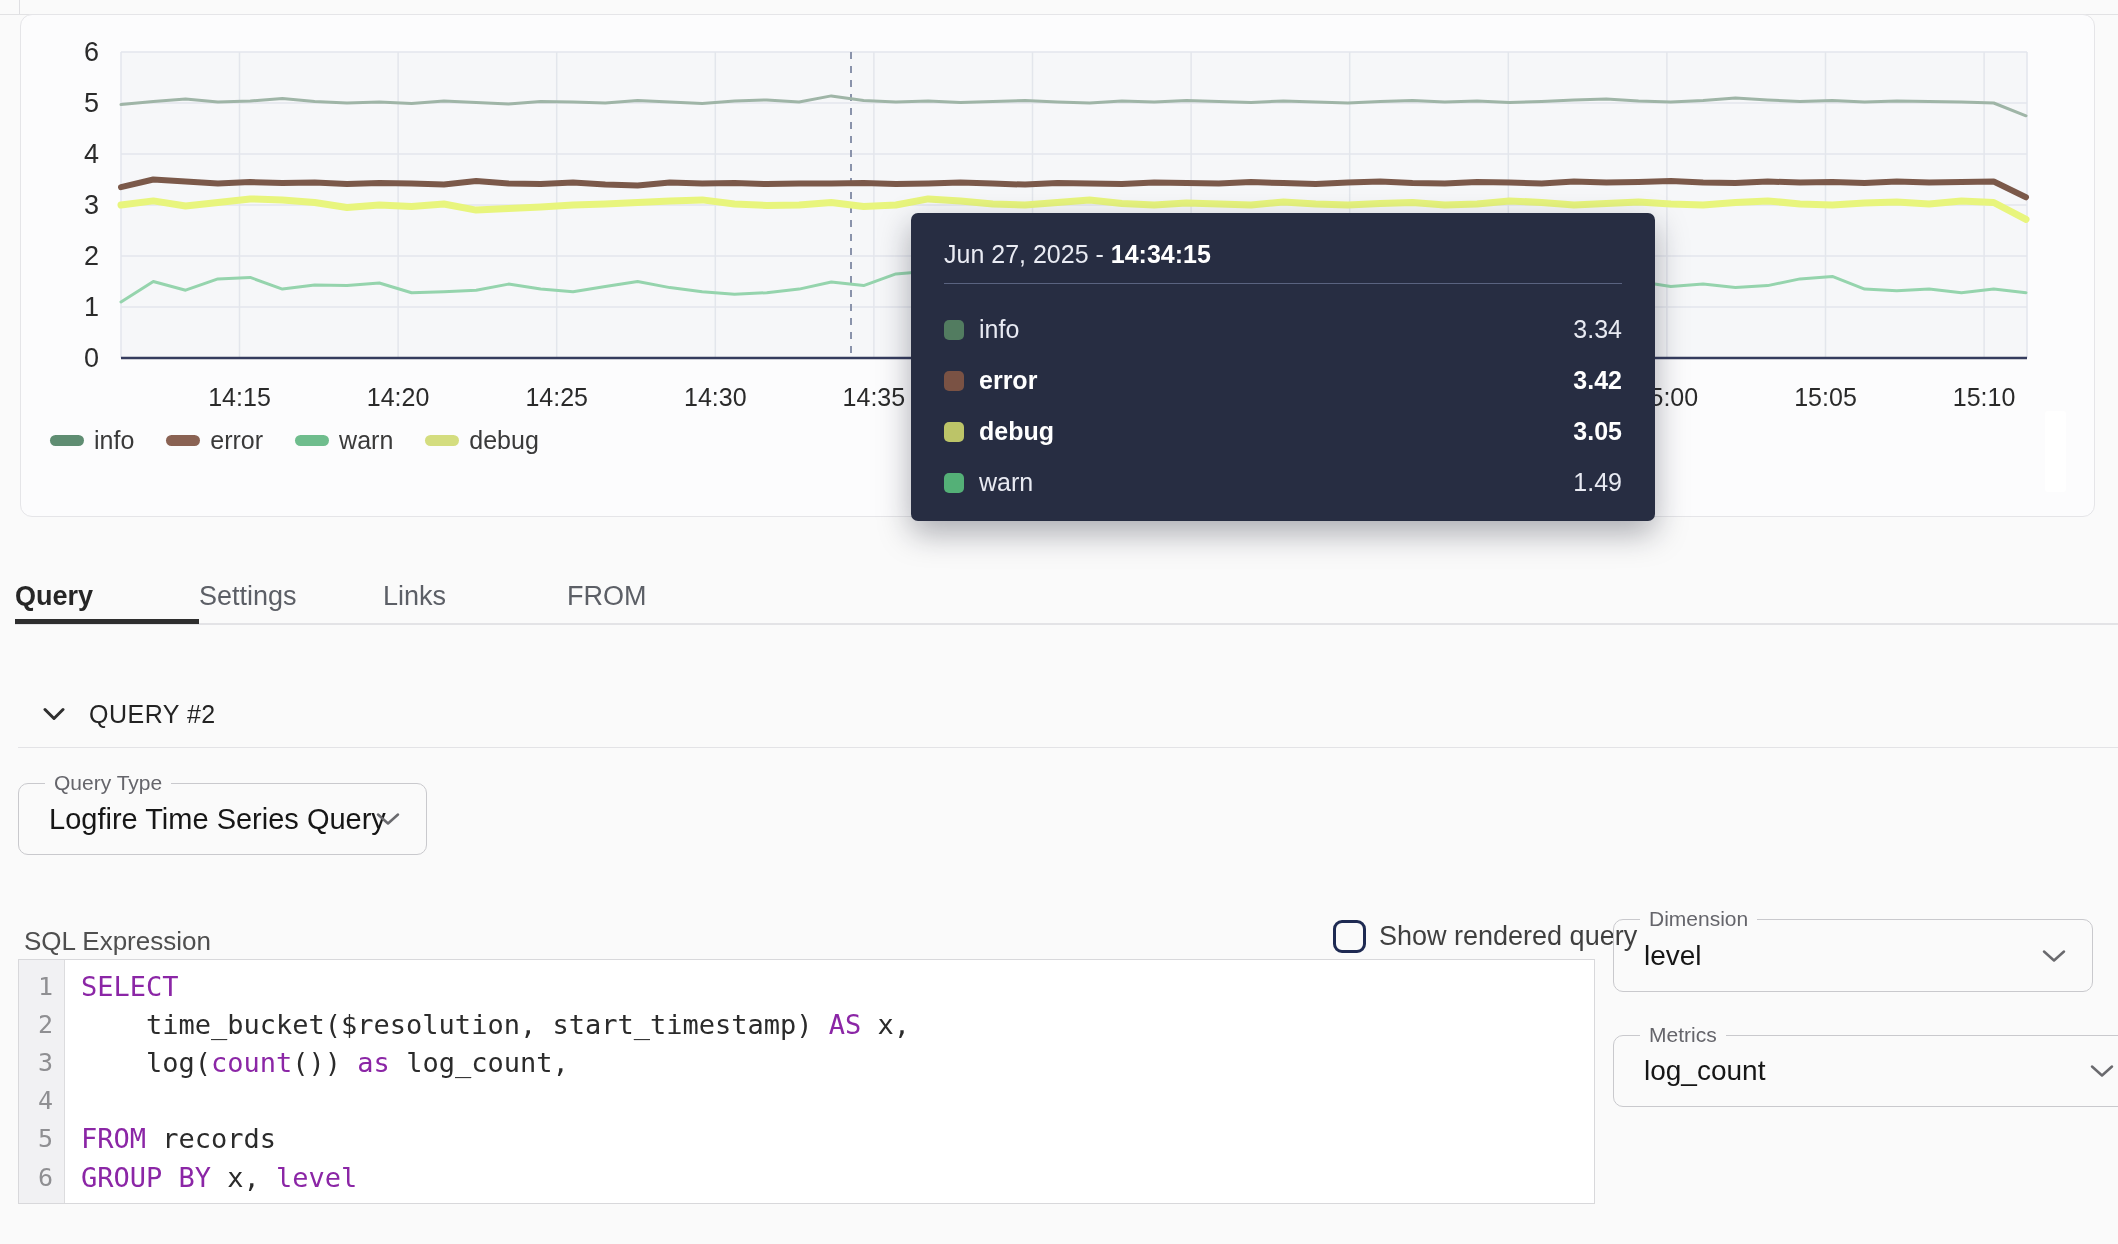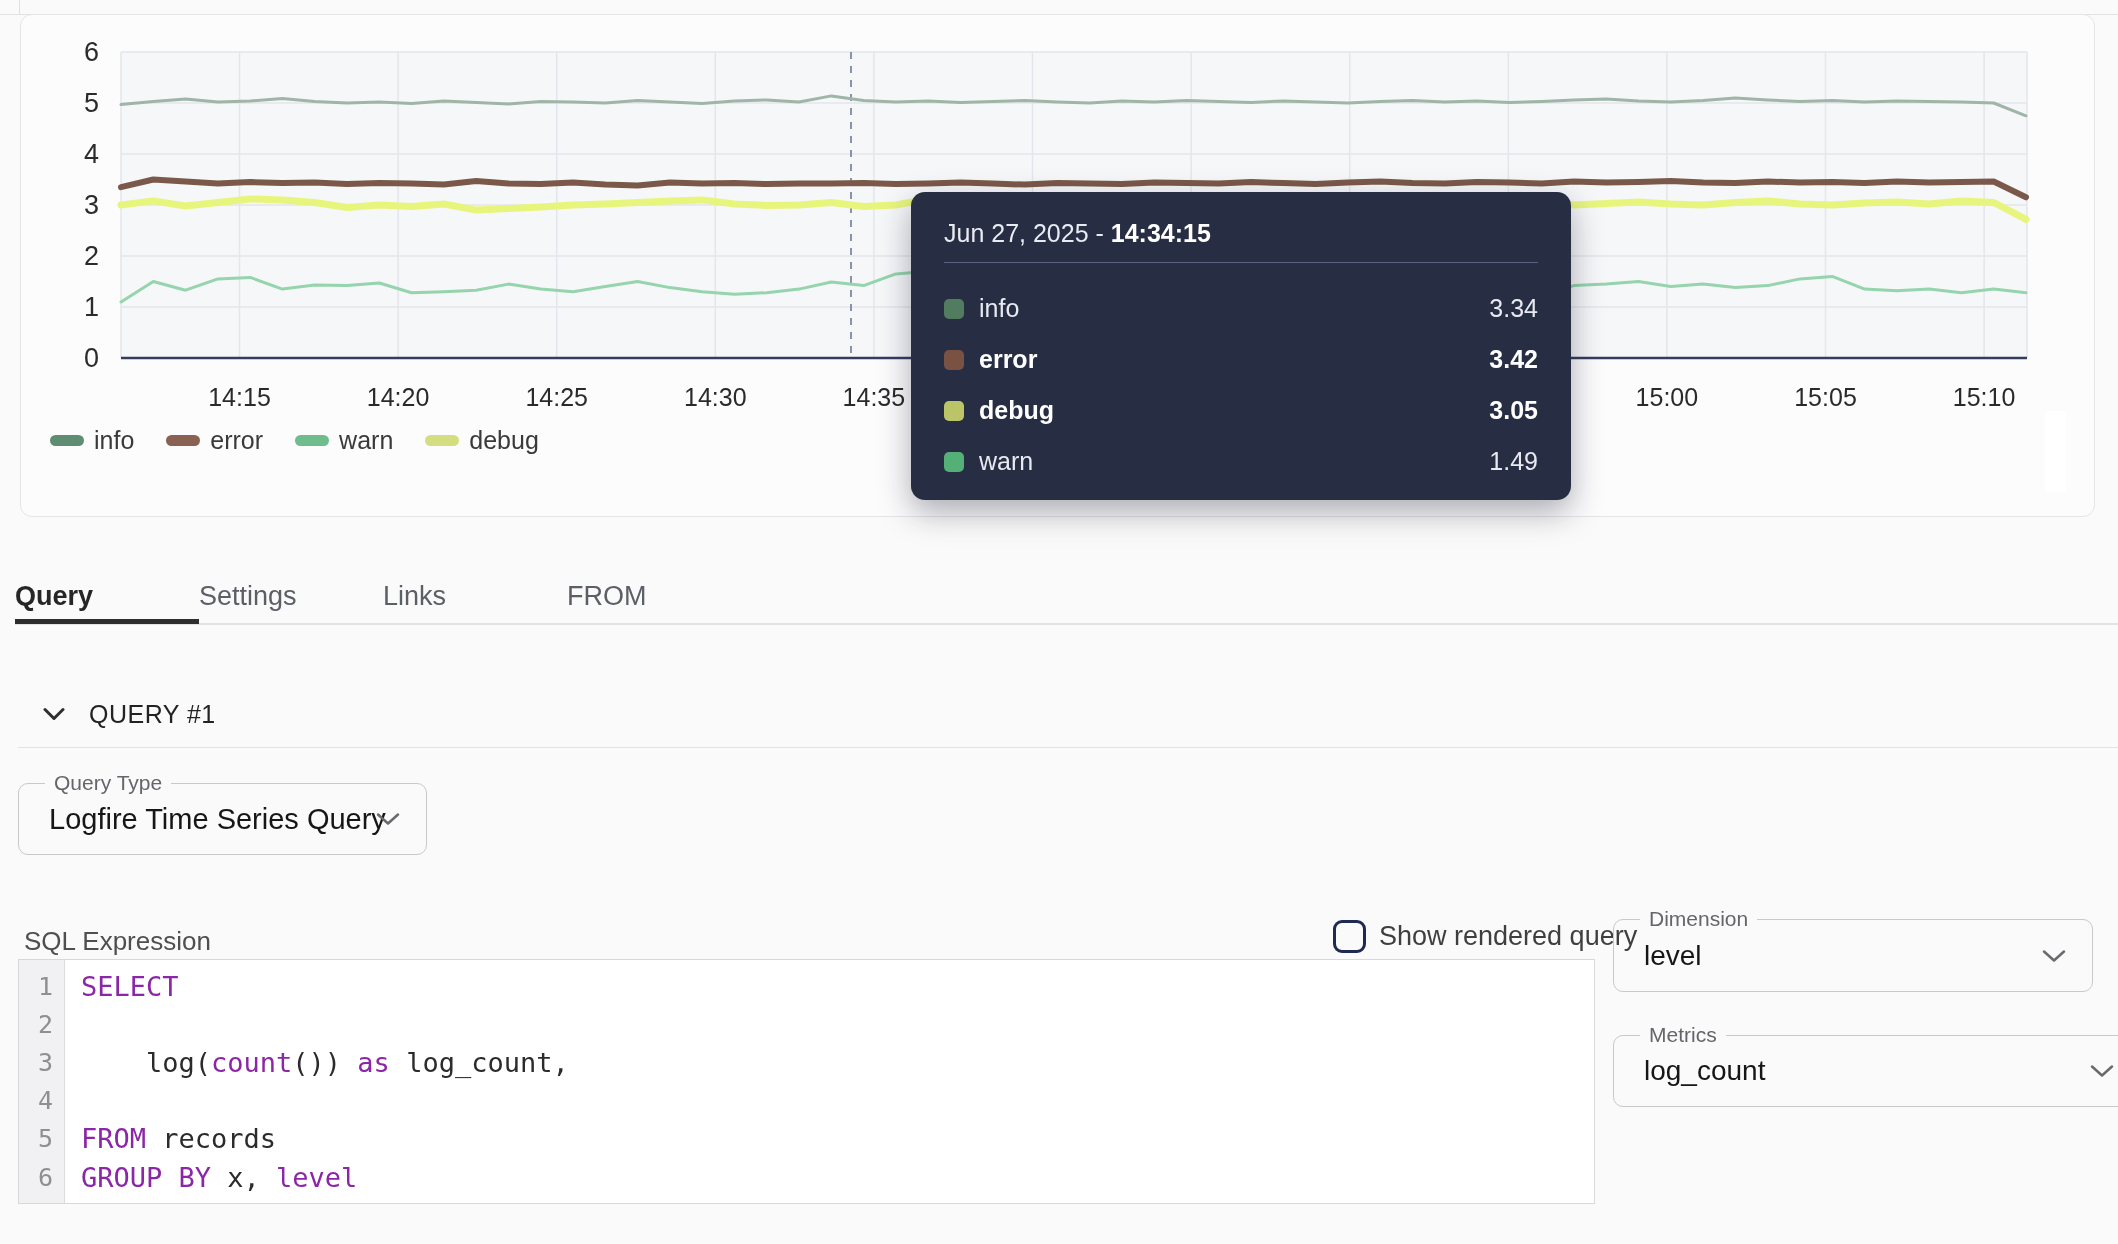--- a/index.html
+++ b/index.html
@@ -17,22 +17,22 @@
   .chart-svg text{font-family:"Liberation Sans",sans-serif;}
 
   .legend{position:absolute;left:50px;top:426px;display:flex;gap:32px;align-items:center;z-index:2;}
   .lg-item{display:flex;align-items:center;gap:10px;font-size:25px;color:#3a3a3a;}
   .lg-swatch{width:34px;height:11px;border-radius:5.5px;}
 
   .scroll-thumb{position:absolute;left:2045px;top:411px;width:21px;height:81px;
                 background:#ffffff;border-radius:3px;z-index:2;}
 
   
-  .tooltip{position:absolute;left:911px;top:192px;width:660px;height:308px;background:#272d42;
-           border-radius:14px;box-shadow:0 12px 32px rgba(20,24,40,.35);z-index:5;}
+  .tooltip{position:absolute;left:911px;top:213px;width:744px;height:308px;background:#272d42;
+           border-radius:7px;box-shadow:0 12px 32px rgba(20,24,40,.35);z-index:5;}
   .tt-title{margin:27px 33px 0;font-size:25px;color:#e9ebf3;}
   .tt-title b{color:#ffffff;font-weight:700;}
   .tt-divider{margin:14px 33px 0;border-top:1.5px solid #5a6380;}
   .tt-rows{margin:20px 33px 0;}
   .tt-row{display:flex;align-items:center;height:51px;font-size:25px;color:#e8eaf2;}
   .tt-row.bold{font-weight:700;color:#ffffff;}
   .tt-swatch{width:20px;height:20px;border-radius:5px;margin-right:15px;flex:none;}
   .tt-label{flex:1;}
 
   
@@ -188,21 +188,21 @@
       <div class="tab">Links</div>
       <div class="tab">FROM</div>
     </nav>
   <div class="tab-underline"></div>
   <div class="tabs-divider"></div>
 
   <div class="query-header">
     <svg width="22" height="14" viewBox="0 0 22 14">
       <polyline points="2,2.5 11,11.5 20,2.5" fill="none" stroke="#2f2f2f" stroke-width="3" stroke-linecap="round" stroke-linejoin="round"></polyline>
     </svg>
-    <span class="qh-label">QUERY #1</span>
+    <span class="qh-label">QUERY #2</span>
   </div>
   <div class="divider2"></div>
 
   <div class="fbox qtype">
     <span class="flegend">Query Type</span>
     <span class="fvalue">Logfire Time Series Query</span>
     <svg class="fchev" width="24" height="14" viewBox="0 0 24 14">
       <polyline points="2,2.5 12,11.5 22,2.5" fill="none" stroke="#6a6a6e" stroke-width="2.5" stroke-linecap="round" stroke-linejoin="round"></polyline>
     </svg>
   </div>
@@ -214,20 +214,21 @@
     <span class="cb-label">Show rendered query</span>
   </label>
 
   <div class="editor" id="editor">
       <div class="code-line">
         <span class="ln">1</span>
         <span class="code"><span class="kw">SELECT</span></span>
       </div>
       <div class="code-line">
         <span class="ln">2</span>
+        <span class="code"><span>    time_bucket($resolution, start_timestamp) </span><span class="kw">AS</span><span> x,</span></span>
       </div>
       <div class="code-line">
         <span class="ln">3</span>
         <span class="code"><span>    log(</span><span class="kw">count</span><span>()) </span><span class="kw">as</span><span> log_count,</span></span>
       </div>
       <div class="code-line">
         <span class="ln">4</span>
       </div>
       <div class="code-line">
         <span class="ln">5</span>

